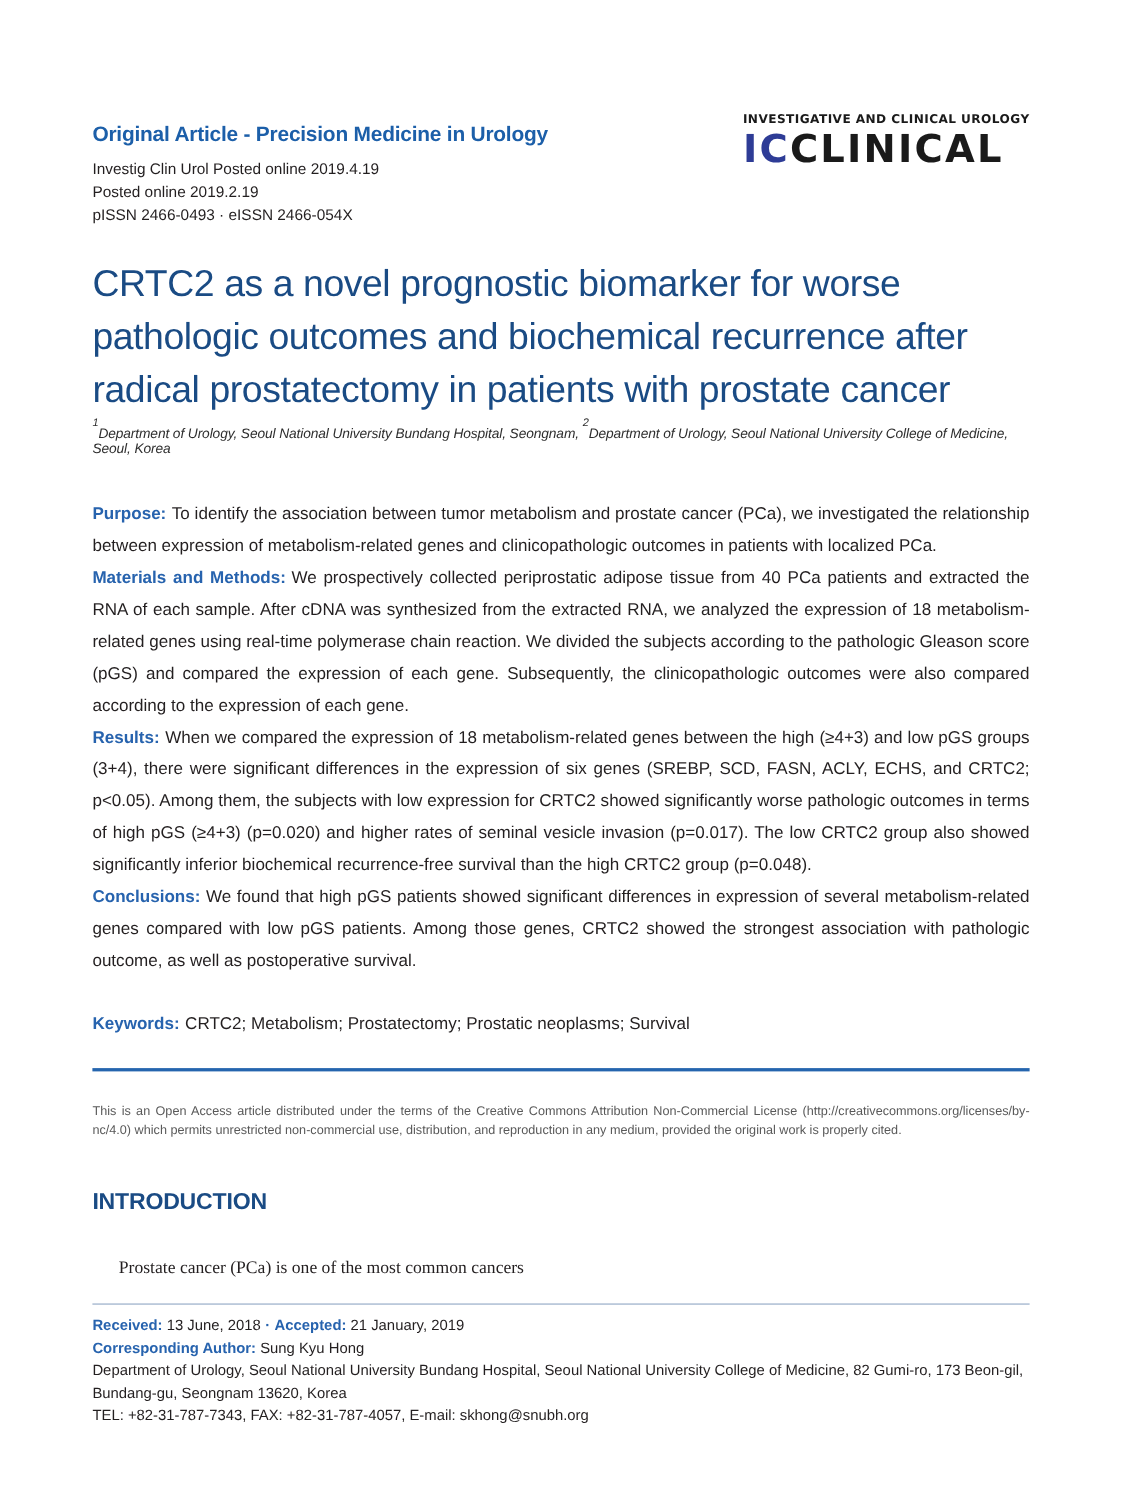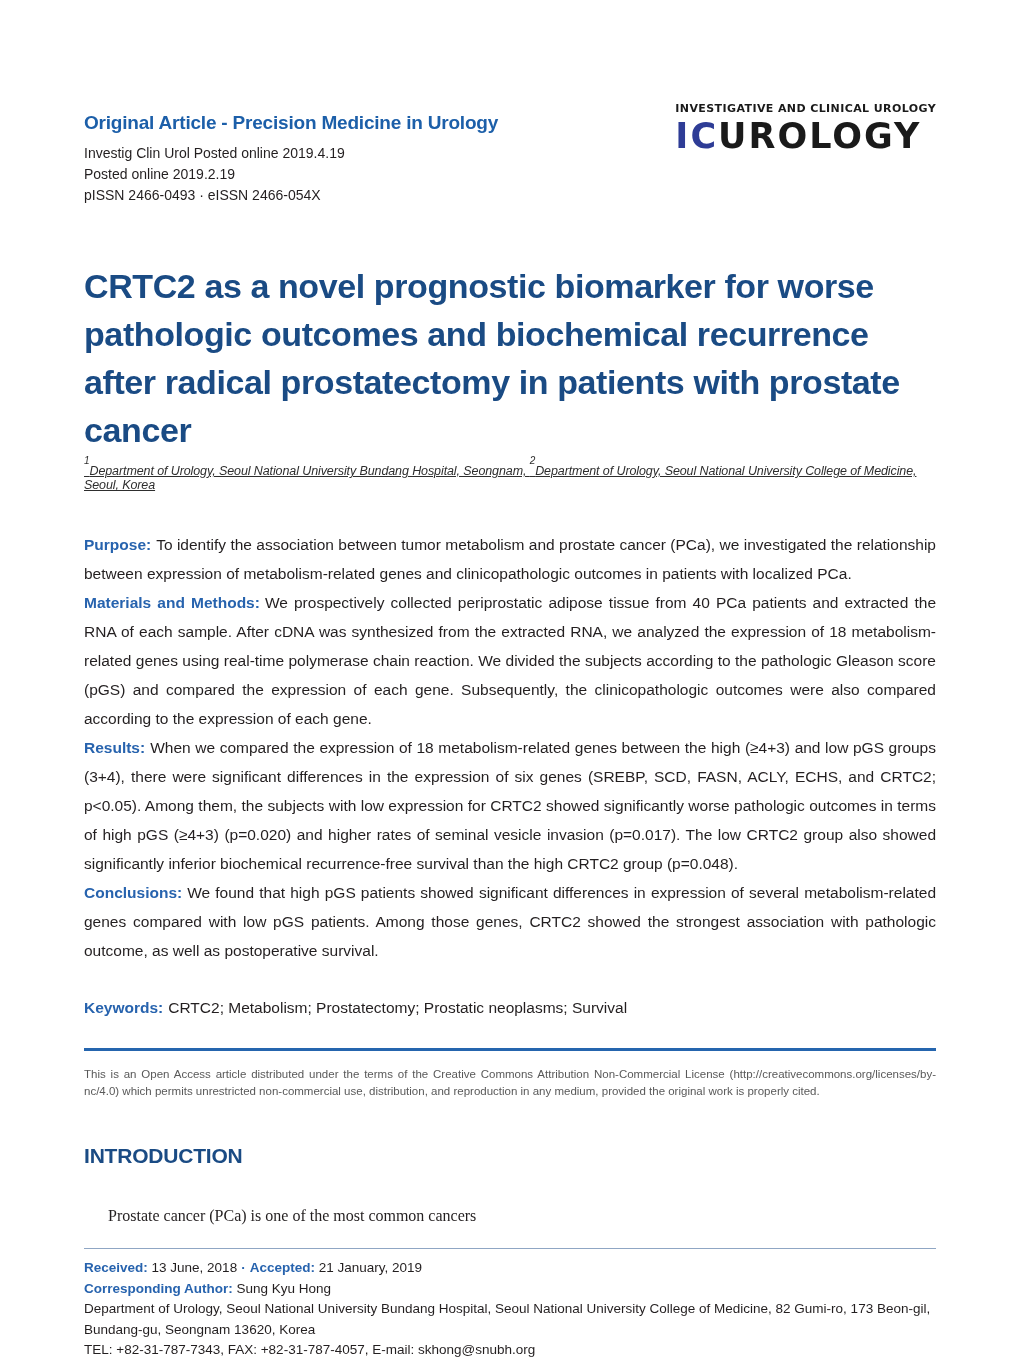--- a/index.html
+++ b/index.html
@@ -30,47 +30,46 @@
   }
   .logo-name {
     font-family: "DejaVu Sans", sans-serif;
     font-size: 35px; font-weight: 700; letter-spacing: 2px; line-height: 38px;
     color: #1a1a1a;
   }
   .logo-ic { color: var(--logo-blue, #2E3C96); }
 
   
   .title {
-    margin-top: 56px;
+    margin-top: 28px;
     color: var(--title-blue, #1A4B84);
-    font-size: 34px; font-weight: 700; letter-spacing: -0.4px;
+    font-size: 34px; font-weight: 400; letter-spacing: -0.4px;
     line-height: 48px; max-width: 880px;
   }
   .authors { margin-top: 26px; font-size: 17px; font-weight: 700; }
   .authors sup, .affiliation sup {
     font-size: 10px; position: relative; top: -6px; font-weight: inherit;
   }
   .affiliation {
     margin-top: 7px; font-size: 12.5px; font-style: italic; color: #2e2e2e;
     letter-spacing: -0.1px;
-    text-decoration: underline;
   }
 
   
   .abstract { margin-top: 38px; font-size: 15.5px; line-height: 29px; text-align: justify; }
   .abstract p { margin: 0; }
   .ab-label { color: var(--label-blue, #2763AE); font-weight: 700; margin-right: 5px; }
   .keywords { margin-top: 28px; font-size: 15.5px; }
 
   .blue-rule {
     border: none; border-top: 3px solid var(--rule-blue, #2565AE);
     margin-top: 26px;
   }
   .open-access {
-    margin-top: 15px; font-size: 11.5px; line-height: 17px;
+    margin-top: 29px; font-size: 11.5px; line-height: 17px;
     color: var(--gray, #595959); text-align: justify;
   }
 
   
   .main-cols { margin-top: 44px; display: flex; gap: 15px; }
   .col { width: 412px; }
   .section-heading {
     color: var(--title-blue, #1A4B84);
     font-size: 21px; font-weight: 700; letter-spacing: -0.2px;
   }
@@ -97,21 +96,21 @@
 
   <div class="header">
     <div class="header-left">
       <div class="article-type">Original Article - Precision Medicine in Urology</div>
       <div class="journal-line">Investig Clin Urol Posted online 2019.4.19</div>
       <div class="journal-line">Posted online 2019.2.19</div>
       <div class="journal-line">pISSN 2466-0493 · eISSN 2466-054X</div>
     </div>
     <div class="header-right">
       <div class="logo-tagline">INVESTIGATIVE AND CLINICAL UROLOGY</div>
-      <div class="logo-name"><span class="logo-ic">IC</span><span>UROLOGY</span></div>
+      <div class="logo-name"><span class="logo-ic">IC</span><span>CLINICAL</span></div>
     </div>
   </div>
 
   <h1 class="title">CRTC2 as a novel prognostic biomarker for worse pathologic outcomes and biochemical recurrence after radical prostatectomy in patients with prostate cancer</h1>
 
 
   <div class="affiliation"><sup>1</sup><span>Department of Urology, Seoul National University Bundang Hospital, Seongnam, </span><sup>2</sup><span>Department of Urology, Seoul National University College of Medicine, Seoul, Korea</span></div>
 
   <div class="abstract">
     <p><span class="ab-label">Purpose:</span><span>To identify the association between tumor metabolism and prostate cancer (PCa), we investigated the relationship between expression of metabolism-related genes and clinicopathologic outcomes in patients with localized PCa.</span></p>

